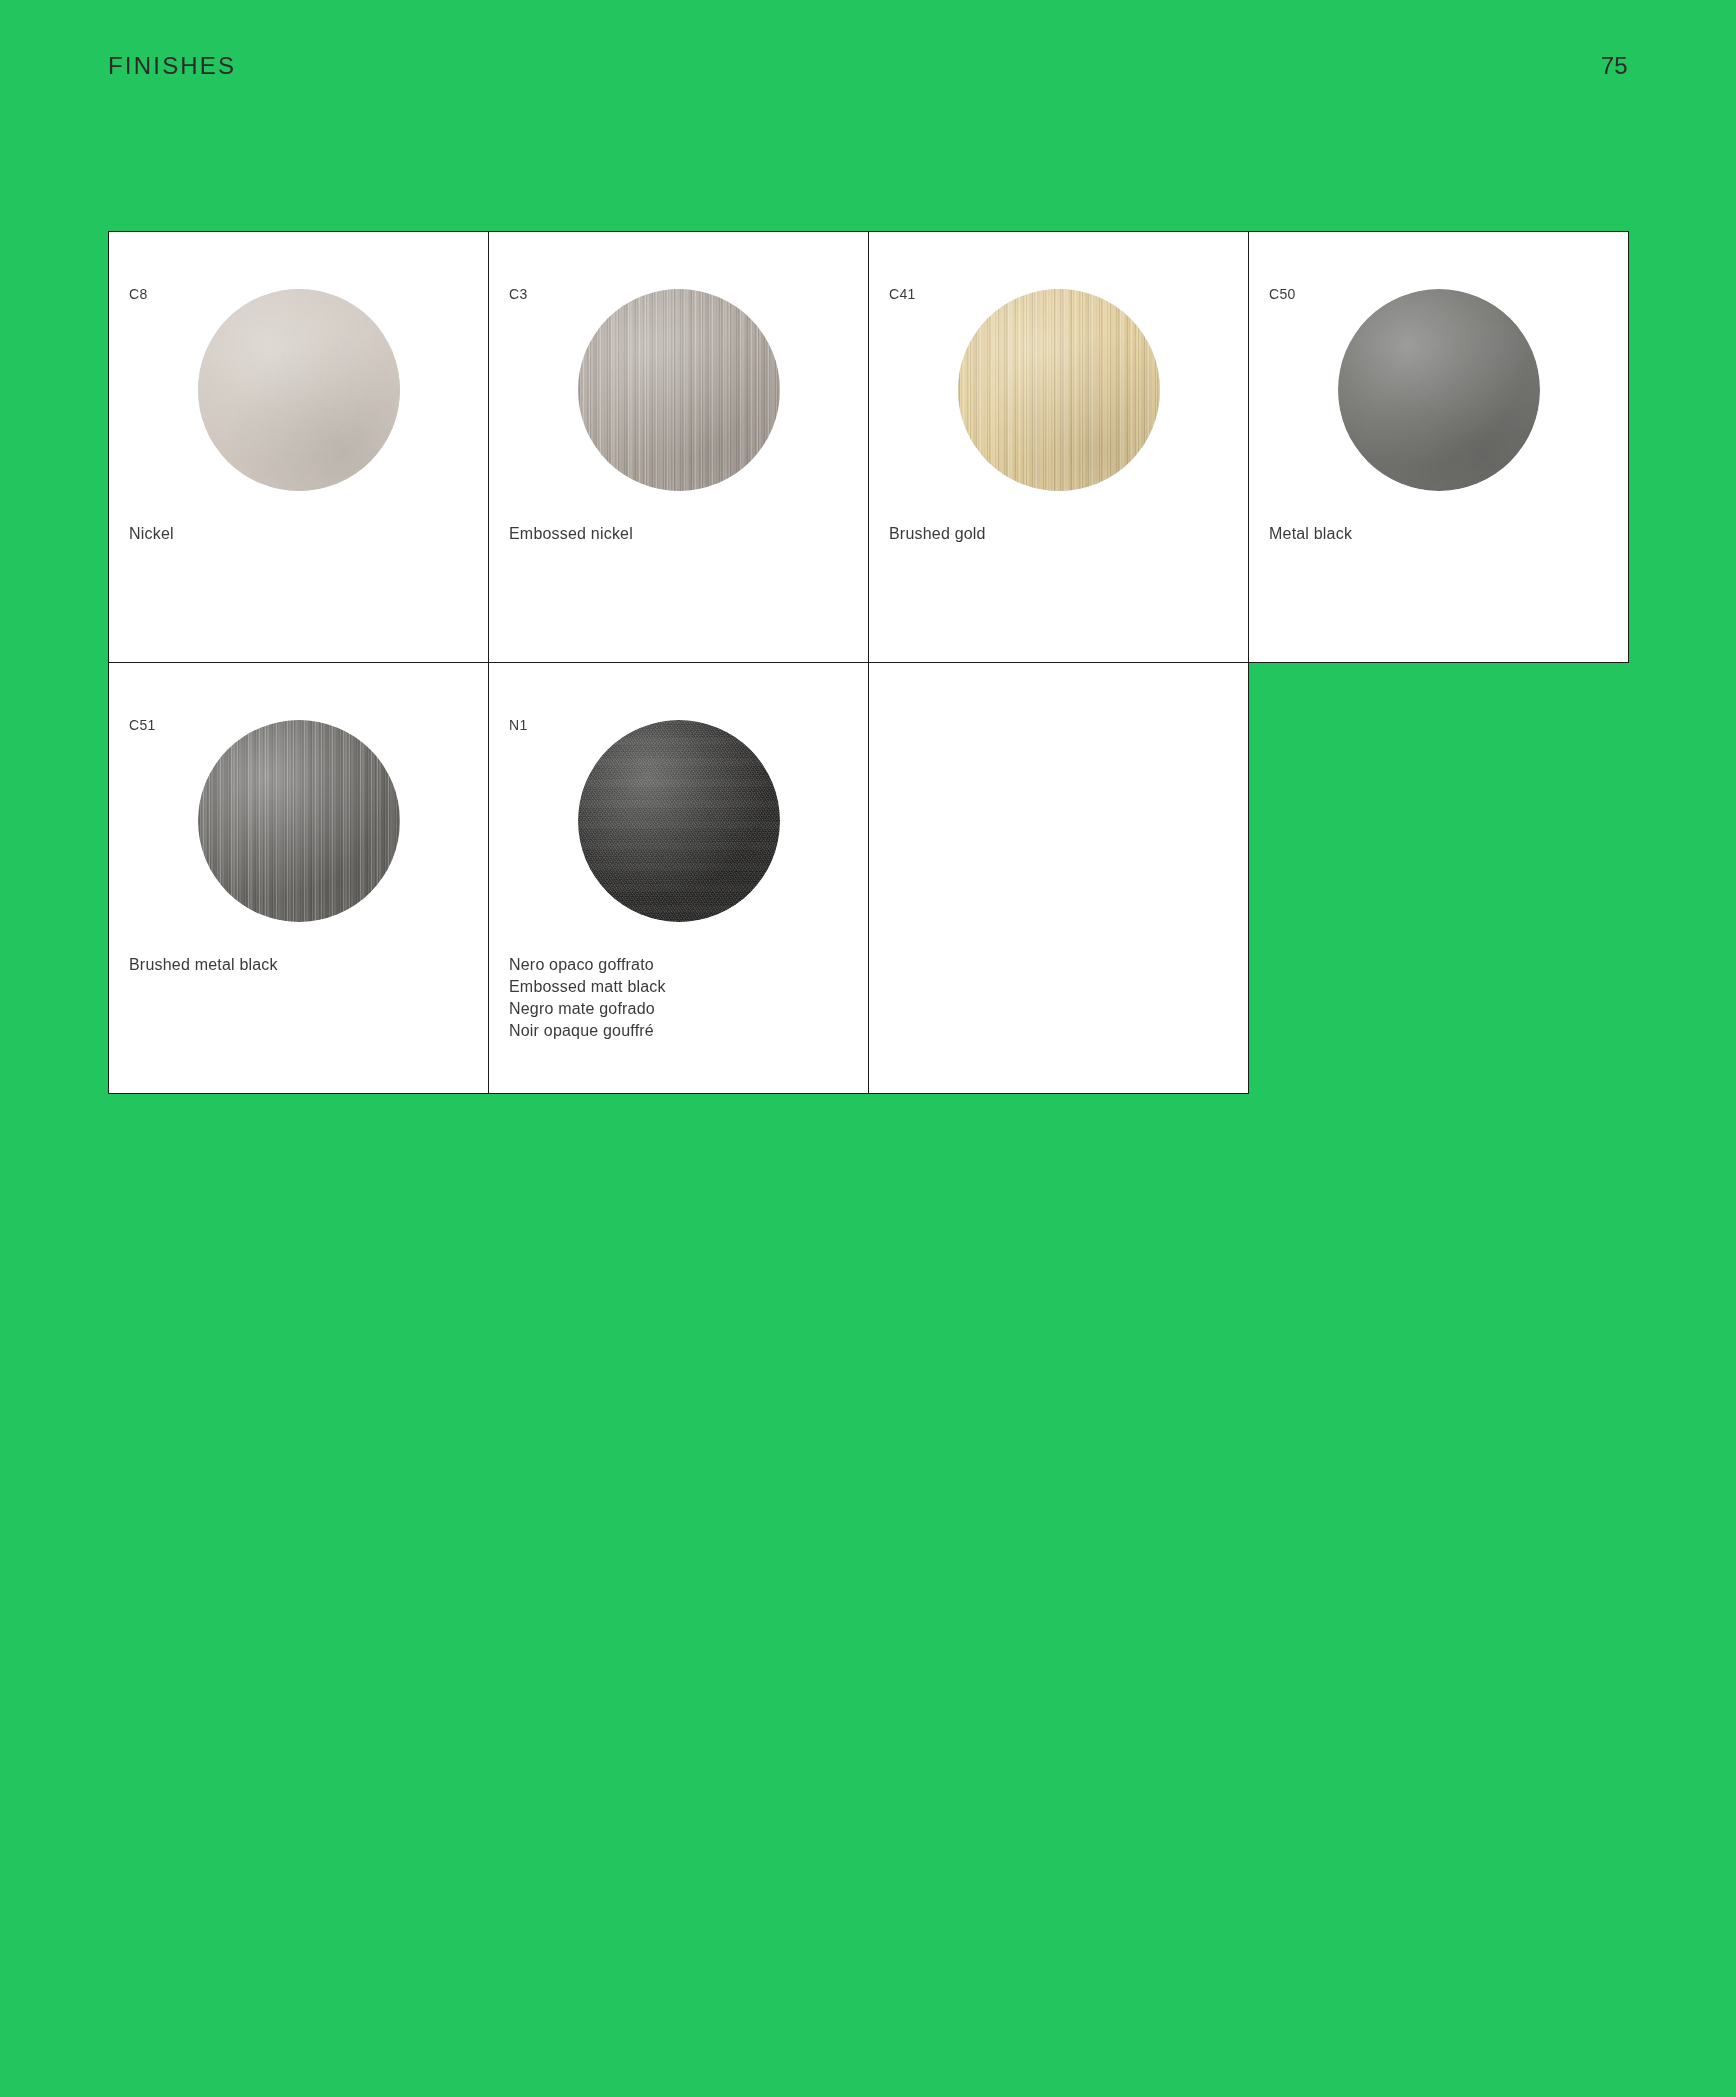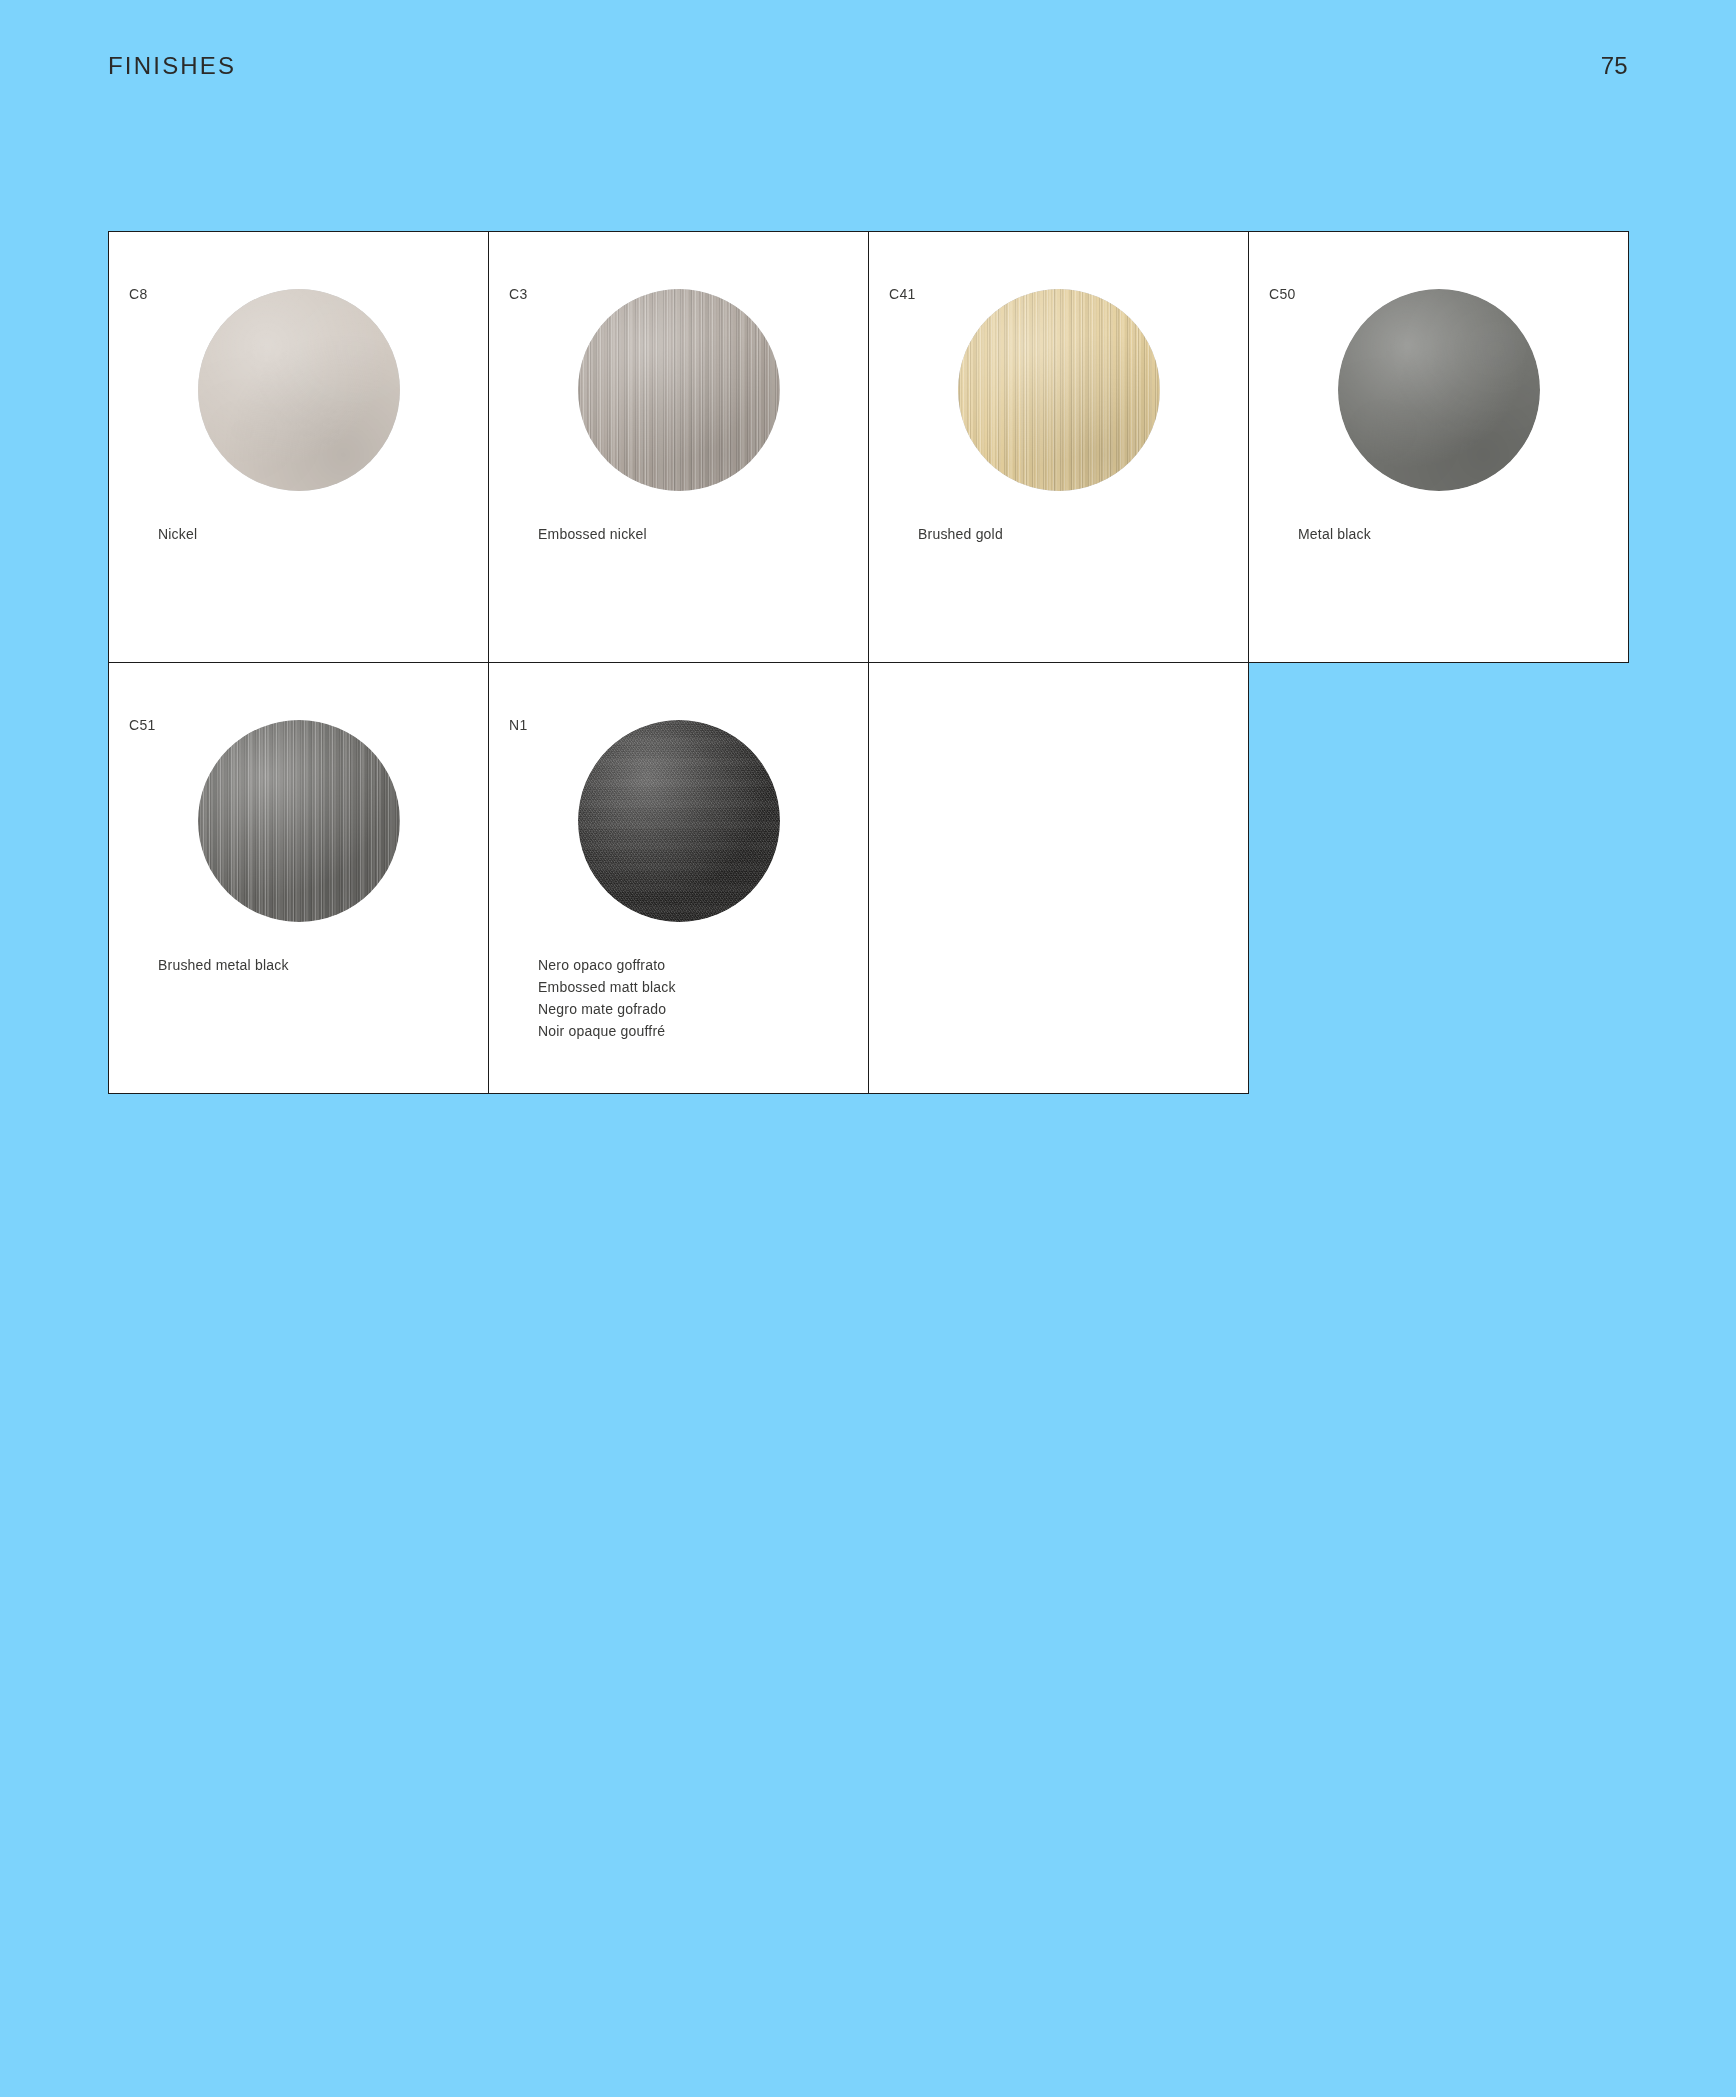--- a/index.html
+++ b/index.html
@@ -14,21 +14,21 @@
     font-family: "Liberation Sans", sans-serif;
     color: #231f20;
     -webkit-font-smoothing: antialiased;
     position: relative;
     overflow: hidden;
   }
 
   .page {
     position: absolute;
     inset: 0;
-    background: #7dd3fc;
+    background: #22c55e;
   }
 
   
   .page-header {
     position: absolute;
     left: 108px;
     right: 108px;
     top: 54px;
     height: 36px;
     display: flex;
@@ -191,27 +191,26 @@
       radial-gradient(ellipse at 78% 30%, rgba(255,255,255,0.12) 0%, rgba(255,255,255,0) 50%);
   }
 
   .finish-labels {
     position: absolute;
     left: 20px;
     right: 12.5px;
     top: 291px;
   }
   .finish-label {
-    font-size: 14px;
+    font-size: 16px;
     font-weight: 400;
     letter-spacing: 0.2px;
     color: #3a3a38;
     line-height: 22px;
     white-space: nowrap;
-    margin-left: 29px;
   }
 </style>
 </head>
 <body>
 
 <div class="page">
 
   <div class="page-header">
     <div class="header-title">FINISHES</div>
     <div class="header-pagenum">75</div>

